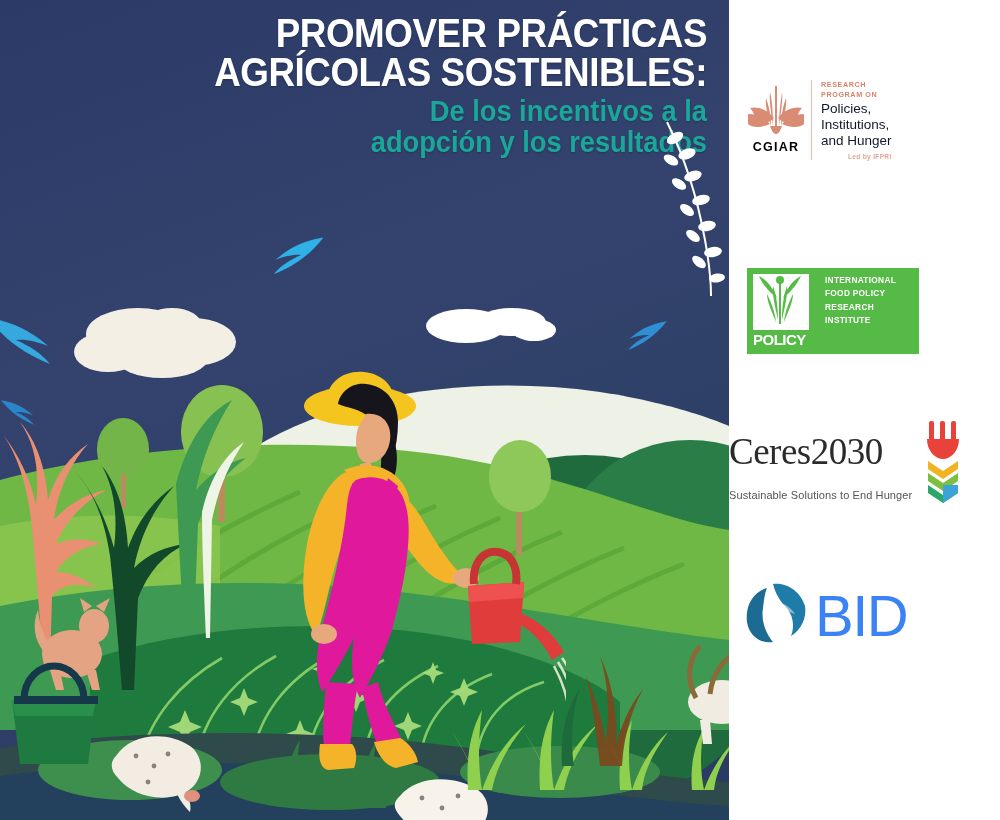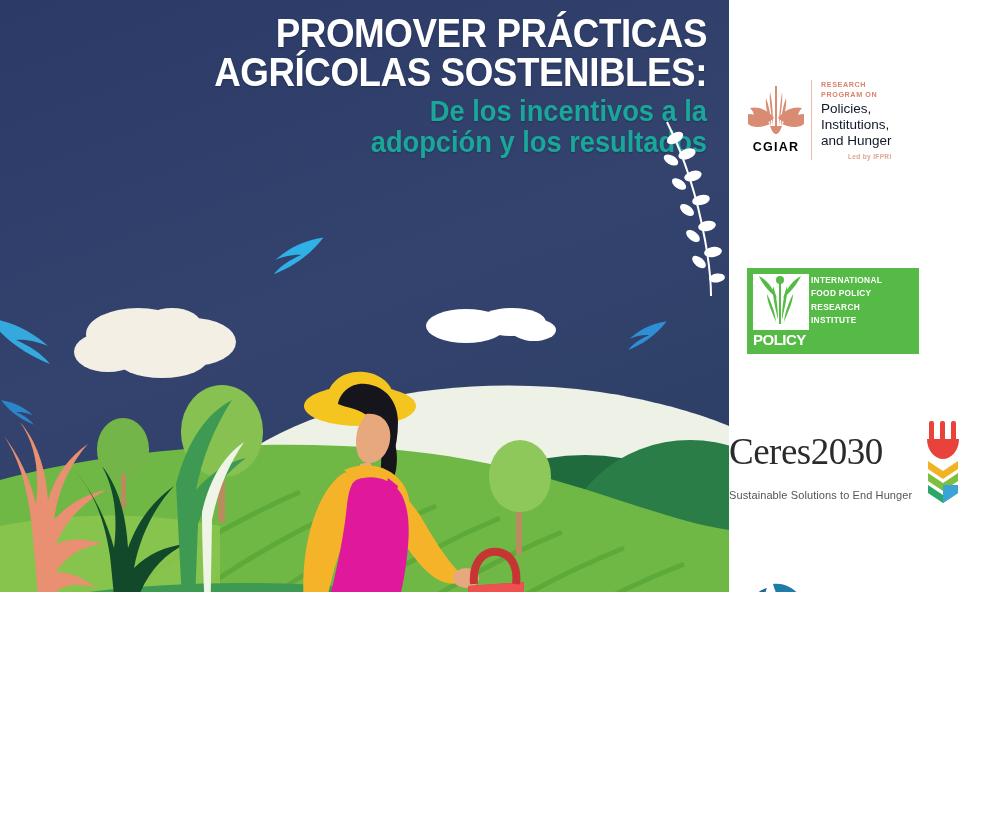--- a/index.html
+++ b/index.html
@@ -6,21 +6,21 @@
   * { box-sizing: border-box; }
   html, body {
     margin: 0; padding: 0;
     width: 1000px; height: 820px;
     overflow: hidden;
     background: #ffffff;
     font-family: "Liberation Sans", sans-serif;
   }
   #page {
     position: relative;
-    width: 1000px; height: 592px;
+    width: 1000px; height: 820px;
     background: #ffffff;
     overflow: hidden;
   }
 
   
   #cover {
     position: absolute; left: 0; top: 0;
     width: 729px; height: 820px;
     overflow: hidden;
     background: #2d3f68;
@@ -121,21 +121,21 @@
   .ifpri-glyph {
     flex:1; background:#ffffff; position:relative; overflow:hidden;
   }
   .ifpri-wordmark {
     font-size:15px; font-weight:bold; color:#ffffff;
     letter-spacing:-0.5px; line-height:1.1; margin-top:2px;
   }
   .ifpri-right {
     flex:1; padding-left:2px;
     font-size:8.3px; font-weight:bold; color:#ffffff;
-    line-height:1.6; letter-spacing:0.3px;
+    line-height:1.6; letter-spacing:0.3px;margin-left:14px;
   }
 
   
   #logo-ceres { top:425px; height:90px; }
   .ceres-wrap { display:flex; align-items:center; padding-left:0; }
   .ceres-text { }
   .ceres-name {
     font-family:"Liberation Serif", serif;
     font-size:37px; color:#2b2b2b; line-height:1;
     letter-spacing:-0.5px;

